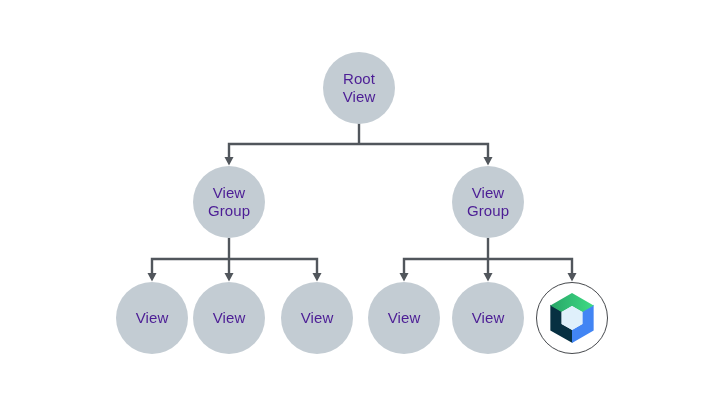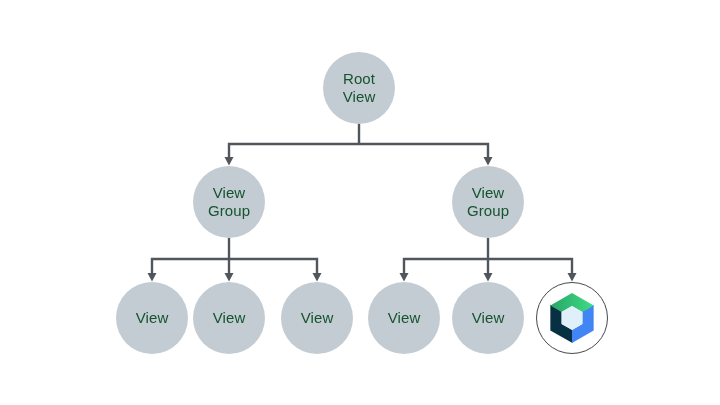--- a/index.html
+++ b/index.html
@@ -25,21 +25,21 @@
     width: 72px;
     height: 72px;
     border-radius: 50%;
     background: #C3CCD3;
     display: flex;
     align-items: center;
     justify-content: center;
     text-align: center;
   }
   .node-label {
-    color: #14532d;
+    color: #4c1d95;
     font-size: 15px;
     line-height: 18px;
     white-space: pre-line;
     letter-spacing: 0.1px;
   }
   .node.root   { left: 323px; top: 52px; }
   .node.vg-l   { left: 193px; top: 166px; }
   .node.vg-r   { left: 452px; top: 166px; }
   .node.leaf-l1 { left: 116px; top: 282px; }
   .node.leaf-l2 { left: 193px; top: 282px; }

